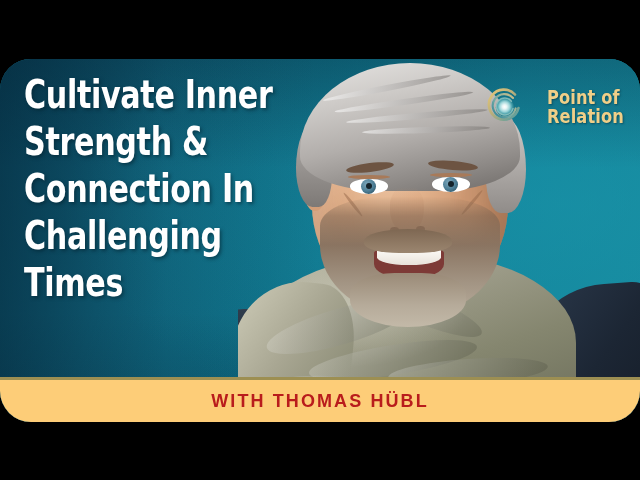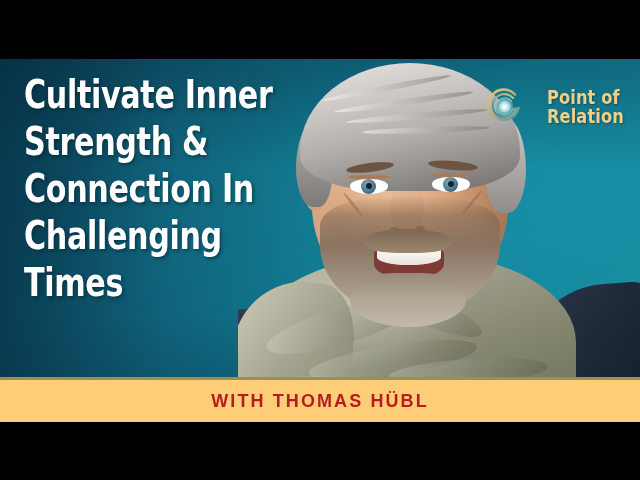--- a/index.html
+++ b/index.html
@@ -36,20 +36,21 @@
 
   
   .thumb {
     position: absolute;
     left: 0;
     top: 59px;
     width: 640px;
     height: 363px;
     overflow: hidden;
     background: #11798f;
+    border-radius: 31px;
   }
 
   
   .backdrop {
     position: absolute;
     inset: 0;
     background:
       radial-gradient(130% 110% at 88% 40%, rgba(26,150,170,0.55) 0%, rgba(26,150,170,0) 60%),
       linear-gradient(105deg, #0d4f68 0%, #11647d 22%, #0f6f87 45%, #13829a 72%, #16899e 100%);
   }

